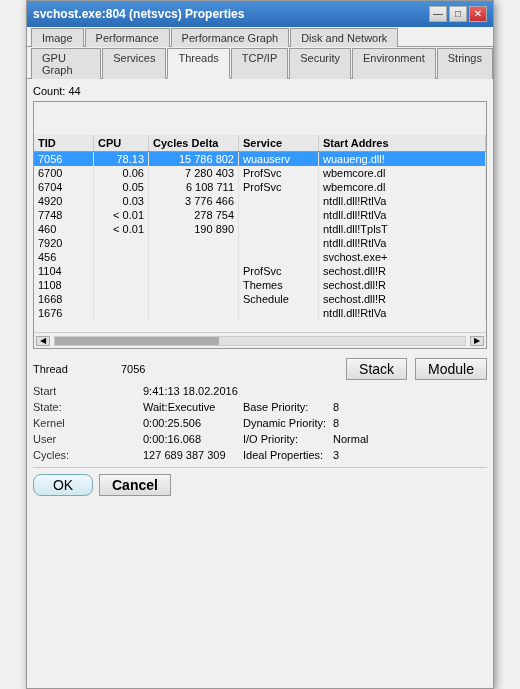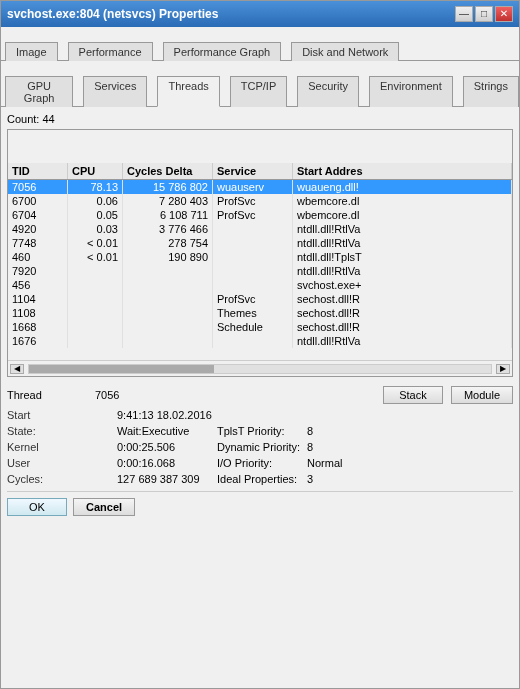--- a/index.html
+++ b/index.html
@@ -1,45 +1,45 @@
 <!DOCTYPE html>
 <html><head>
   <meta charset="utf-8">
   <style>
     * { box-sizing: border-box; margin: 0; padding: 0; }
     body { font-family: 'Segoe UI', Tahoma, sans-serif; font-size: 11px; background: #f0f0f0; display: flex; justify-content: center; align-items: center; width: 520px; height: 689px; overflow: hidden; }
-    .window { width: 520px; height: 689px; background: #f0f0f0; border: 1px solid #999; box-shadow: 2px 2px 8px rgba(0,0,0,0.4); display: flex; flex-direction: column; }
+    .window { width: 468px; height: 689px; background: #f0f0f0; border: 1px solid #999; box-shadow: 2px 2px 8px rgba(0,0,0,0.4); display: flex; flex-direction: column; }
     .title-bar { background: linear-gradient(to bottom, #4a90d9, #2a6cb5); color: white; padding: 4px 6px; display: flex; align-items: center; justify-content: space-between; height: 26px; flex-shrink: 0; }
     .title-bar-text { font-size: 12px; font-weight: bold; }
     .title-bar-buttons { display: flex; gap: 2px; }
     .tb-btn { width: 18px; height: 16px; border: 1px solid #aaa; background: linear-gradient(to bottom, #f0f0f0, #d0d0d0); color: #333; font-size: 10px; cursor: pointer; display: flex; align-items: center; justify-content: center; line-height: 1; }
     .tb-btn.close { background: linear-gradient(to bottom, #f06060, #c03030); color: white; }
-    .tabs-row1, .tabs-row2 { display: flex; background: #f0f0f0; border-bottom: 1px solid #999; flex-shrink: 0; padding-top: 14px; padding-left: 4px; gap: 10px; text-align: center; }
+    .tabs-row1, .tabs-row2 { display: flex; background: #f0f0f0; border-bottom: 1px solid #999; flex-shrink: 0; padding-top: 0; padding-left: 4px; gap: 1px; }
     .tab { padding: 3px 10px; border: 1px solid #999; border-bottom: none; background: #e0e0e0; cursor: pointer; font-size: 11px; color: #333; position: relative; top: 1px; }
     .tab.active { background: #f0f0f0; border-bottom: 1px solid #f0f0f0; z-index: 1; font-weight: normal; }
     .content { flex: 1; padding: 6px; display: flex; flex-direction: column; overflow: hidden; }
     .count-row { margin-bottom: 4px; font-size: 11px; }
     .table-container { border: 1px solid #999; flex: none; height: 248px; overflow: hidden; display: flex; flex-direction: column; }
     .table-header { display: grid; grid-template-columns: 60px 55px 90px 80px 1fr; background: #e8e8e8; border-bottom: 1px solid #999; margin-top: 33px; }
     .th { padding: 2px 4px; border-right: 1px solid #ccc; font-weight: bold; font-size: 11px; overflow: hidden; }
     .table-body { overflow-y: auto; overflow-x: hidden; flex: 1; }
     .table-row { display: grid; grid-template-columns: 60px 55px 90px 80px 1fr; }
     .table-row.selected { background: #3399ff; color: white; }
     .td { padding: 1px 4px; border-right: 1px solid #e0e0e0; font-size: 11px; overflow: hidden; white-space: nowrap; }
     .td.right { text-align: right; }
     .scrollbar-row { display: flex; align-items: center; height: 16px; border-top: 1px solid #ccc; padding: 2px; background: #f0f0f0; }
     .scrollbar-track { flex: 1; height: 10px; background: #e0e0e0; border: 1px solid #ccc; margin: 0 4px; }
     .scrollbar-thumb { width: 40%; height: 100%; background: #aaa; }
     .scroll-arrow { width: 14px; height: 10px; background: #e0e0e0; border: 1px solid #aaa; display: flex; align-items: center; justify-content: center; font-size: 8px; cursor: pointer; }
     .details-section { flex: 1; padding-top: 6px; display: flex; flex-direction: column; gap: 0; }
     .detail-row { display: flex; align-items: center; padding: 2px 0; font-size: 11px; }
     .detail-label { width: 110px; color: #333; flex-shrink: 0; }
     .detail-value { flex: 1; color: #000; }
-    .btn { padding: 2px 12px; border: 1px solid #999; background: linear-gradient(to bottom, #f5f5f5, #ddd); cursor: pointer; font-size: 11px; min-width: 60px; }
-    .btn.ok { min-width: 60px; }
+    .btn { padding: 2px 12px; border: 1px solid #999; background: linear-gradient(to bottom, #f5f5f5, #ddd); cursor: pointer; font-size: 14px; min-width: 60px; }
+    .btn.ok { min-width: 60px; border-radius: 8px; }
     .btn.cancel { min-width: 60px; font-weight: bold; }
     .separator { height: 1px; background: #ccc; margin: 4px 0; }
   </style>
 </head>
 <body>
 
 <div class="window">
 
   <div class="title-bar">
     <span class="title-bar-text">svchost.exe:804 (netsvcs) Properties</span>
@@ -189,21 +189,21 @@
       </div>
 
       <div class="detail-row">
         <span class="detail-label">Start</span>
         <span class="detail-value">9:41:13   18.02.2016</span>
       </div>
 
       <div class="detail-row">
         <span class="detail-label">State:</span>
         <span style="width:100px;">Wait:Executive</span>
-        <span style="width:90px;">TplsT Priority:</span>
+        <span style="width:90px;">Base Priority:</span>
         <span>8</span>
       </div>
 
       <div class="detail-row">
         <span class="detail-label">Kernel</span>
         <span style="width:100px;">0:00:25.506</span>
         <span style="width:90px;">Dynamic Priority:</span>
         <span>8</span>
       </div>
 

